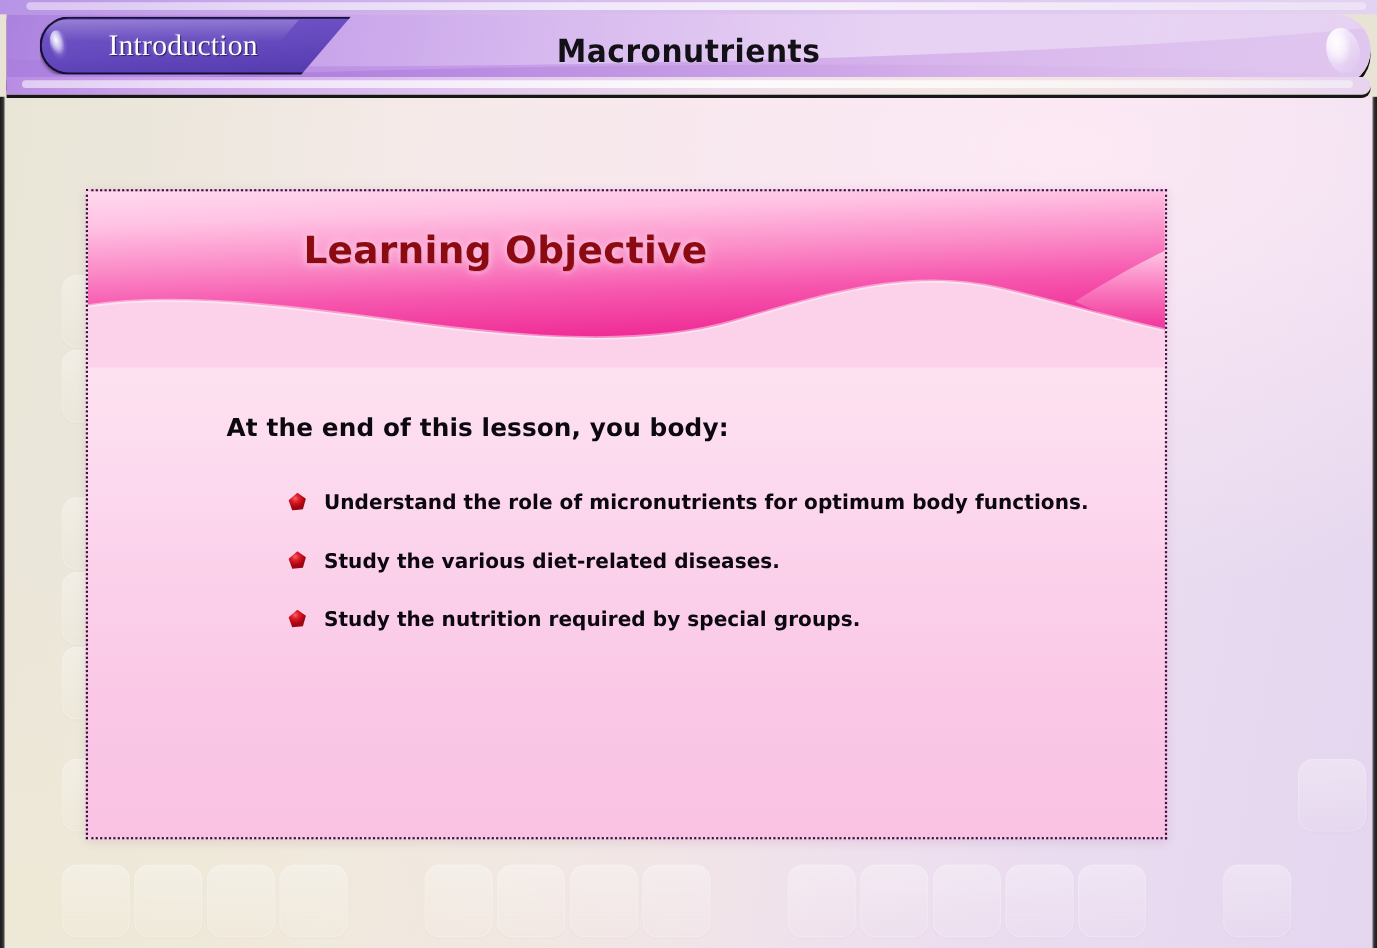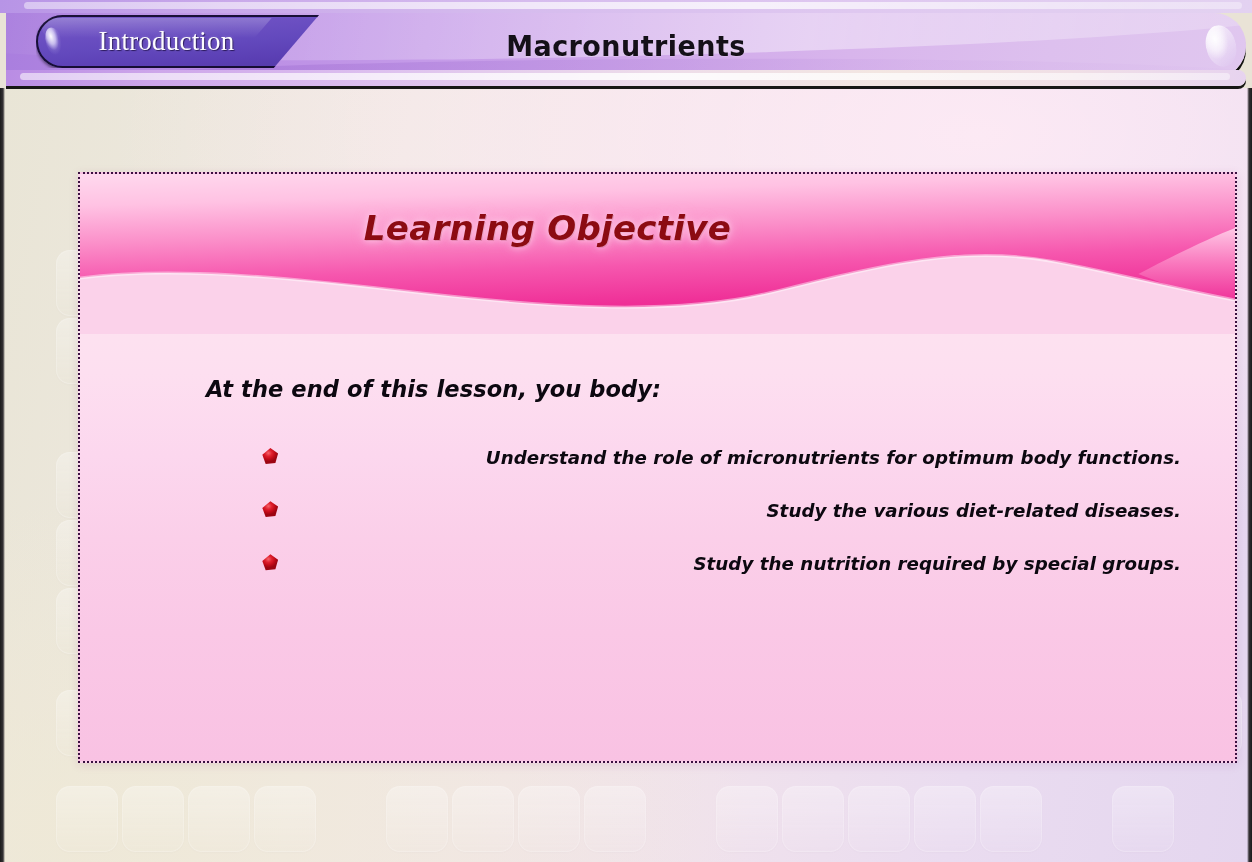--- a/index.html
+++ b/index.html
@@ -186,35 +186,34 @@
     color:#141018;
     transform:scaleX(.93);
     text-shadow:0 1px 0 rgba(255,255,255,.18);
     pointer-events:none;
   }
 
   
   .panel {
     position:absolute;
     left:78px; top:172px;
-    width:1159px; height:591px;
+    width:983px; height:591px;
     border:2px dotted #3a1040;
     background:
       linear-gradient(180deg,
         #fbd2ea 0%,
         #fcdced 10%,
         #fde3f0 22%,
         #fddff0 34%,
         #fcd7ee 48%,
         #fbcfe9 62%,
         #fac8e6 78%,
         #f9c2e3 100%);
     overflow:hidden;
     box-shadow: 0 2px 9px rgba(140,60,120,.14);
-    font-style: italic;
   }
 
   
   .wave-wrap { position:absolute; left:0; top:0; width:100%; height:160px; }
   .wave-wrap svg { display:block; width:100%; height:100%; }
 
   
   .panel-title {
     position:absolute; left:0; top:34px; width:100%;
     text-align:center;
@@ -237,21 +236,20 @@
     font-weight:bold;
     font-size:22.5px;
     color:#0c0810;
     letter-spacing:.1px;
   }
 
   .bullets {
     position:absolute; left:182px; top:272px; right:40px;
     z-index:3;
     list-style:none;
-    text-align:right;
   }
   .bullet-item {
     position:relative;
     padding-left:33px;
     margin-bottom:30px;
     font-family:"DejaVu Sans", sans-serif;
     font-weight:bold;
     font-size:18.5px;
     color:#0c0810;
     letter-spacing:.05px;

